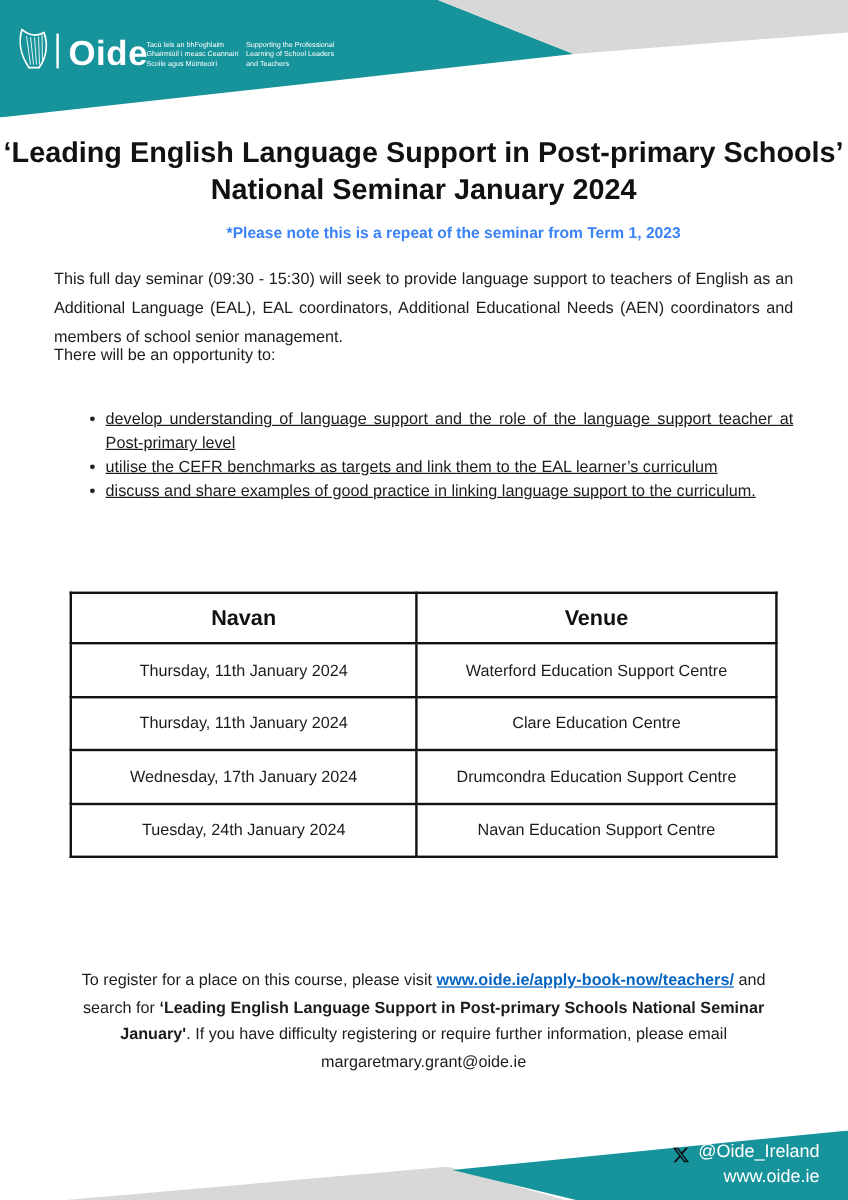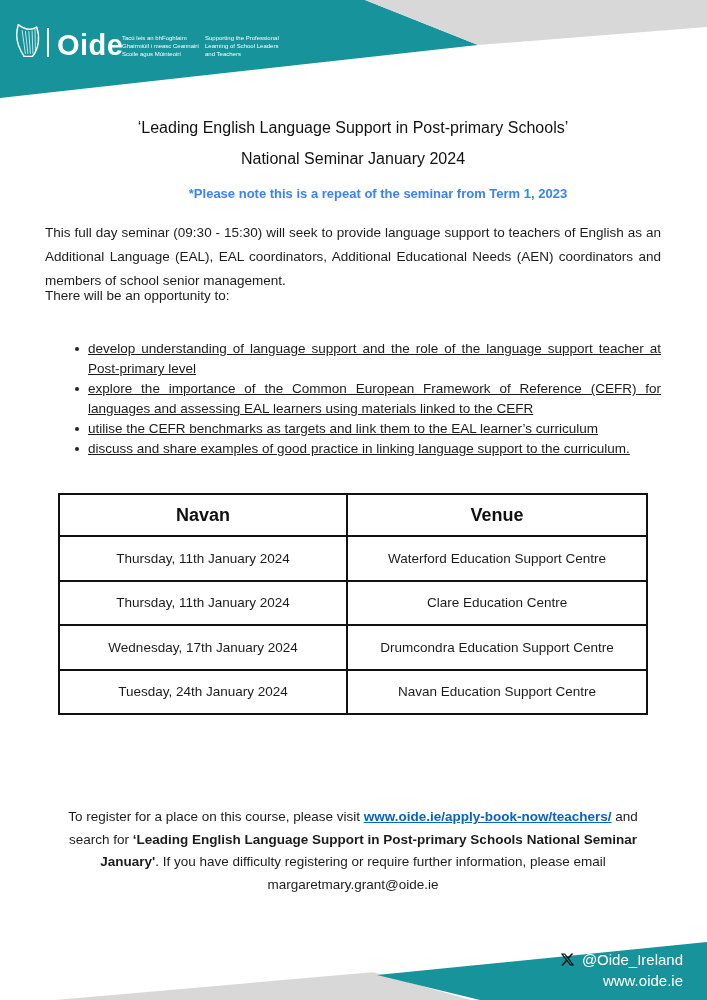--- a/index.html
+++ b/index.html
@@ -21,21 +21,21 @@
   .logo{position:absolute;top:0;left:0;width:360px;height:98px;color:#fff;}
   .harp{position:absolute;left:13px;top:23px;width:29px;height:35px;}
   .logo-divider{position:absolute;left:47px;top:28px;width:1.5px;height:29px;background:#fff;}
   .brand{position:absolute;left:57px;top:29px;font-size:29px;font-weight:bold;letter-spacing:.5px;}
   .tagline{position:absolute;top:34px;font-size:6px;line-height:8px;white-space:pre-line;letter-spacing:0;}
   .tagline.irish{left:122px;width:80px;}
   .tagline.english{left:205px;width:90px;}
 
   
   .title-block{position:absolute;top:112px;left:0;width:706px;text-align:center;
-    font-size:16px;font-weight:normal;line-height:31px;color:#111;}
+    font-size:24px;font-weight:bold;line-height:31px;color:#111;}
   .note{position:absolute;top:186px;left:0;width:684px;text-align:center;
     font-size:13px;font-weight:bold;color:#3b82f6;padding-left:36px;}
   .intro-par{position:absolute;top:221px;left:45px;width:616px;
     font-size:13.5px;line-height:24px;text-align:justify;}
   .opportunity{position:absolute;top:288px;left:45px;width:616px;font-size:13.5px;}
   .bullets{position:absolute;top:339px;left:74px;width:587px;margin:0;padding:0;list-style:none;
     font-size:13.5px;line-height:20px;text-align:justify;text-decoration:underline;}
   .bullets li{position:relative;padding-left:14px;margin:0;}
   .bullets li::before{content:"";position:absolute;left:1px;top:8px;width:4px;height:4px;
     border-radius:50%;background:#222;}
@@ -47,21 +47,21 @@
   .sched col.c1{width:49%;}.sched col.c2{width:51%;}
 
   .registration{position:absolute;top:806px;left:53px;width:600px;text-align:center;
     font-size:13.5px;line-height:22.5px;}
   .registration a{color:#0563c1;font-weight:bold;text-decoration:underline;text-align:right;}
   .registration .bold{font-weight:bold;}
 
   
   .social{position:absolute;top:949px;right:24px;text-align:right;color:#fff;
     font-size:15px;line-height:21px;z-index:5;}
-  .social .row1{display:flex;align-items:center;justify-content:flex-end;gap:7px;}
+  .social .row1{display:flex;align-items:flex-end;justify-content:flex-end;gap:7px;}
   .x-icon{width:15px;height:15px;display:inline-block;}
 </style>
 </head>
 <body>
 
 <div class="page">
 
   <div class="shape header-teal"></div>
   <div class="shape header-gray"></div>
 
@@ -97,21 +97,20 @@
   </div>
   <div class="note">*Please note this is a repeat of the seminar from Term 1, 2023</div>
 
   <div class="intro-par">This full day seminar (09:30 - 15:30) will seek to provide language support to teachers of English as an Additional Language (EAL), EAL coordinators, Additional Educational Needs (AEN) coordinators and members of school senior management.</div>
   <div class="opportunity">There will be an opportunity to:</div>
 
   <ul class="bullets">
 
       <li>develop understanding of language support and the role of the language support teacher at Post-primary level</li>
 
-      <li>explore the importance of the Common European Framework of Reference (CEFR) for languages and assessing EAL learners using materials linked to the CEFR</li>
 
       <li>utilise the CEFR benchmarks as targets and link them to the EAL learner’s curriculum</li>
 
       <li>discuss and share examples of good practice in linking language support to the curriculum.</li>
     </ul>
 
   <table class="sched">
     <colgroup>
         <col class="c1">
         <col class="c2">

